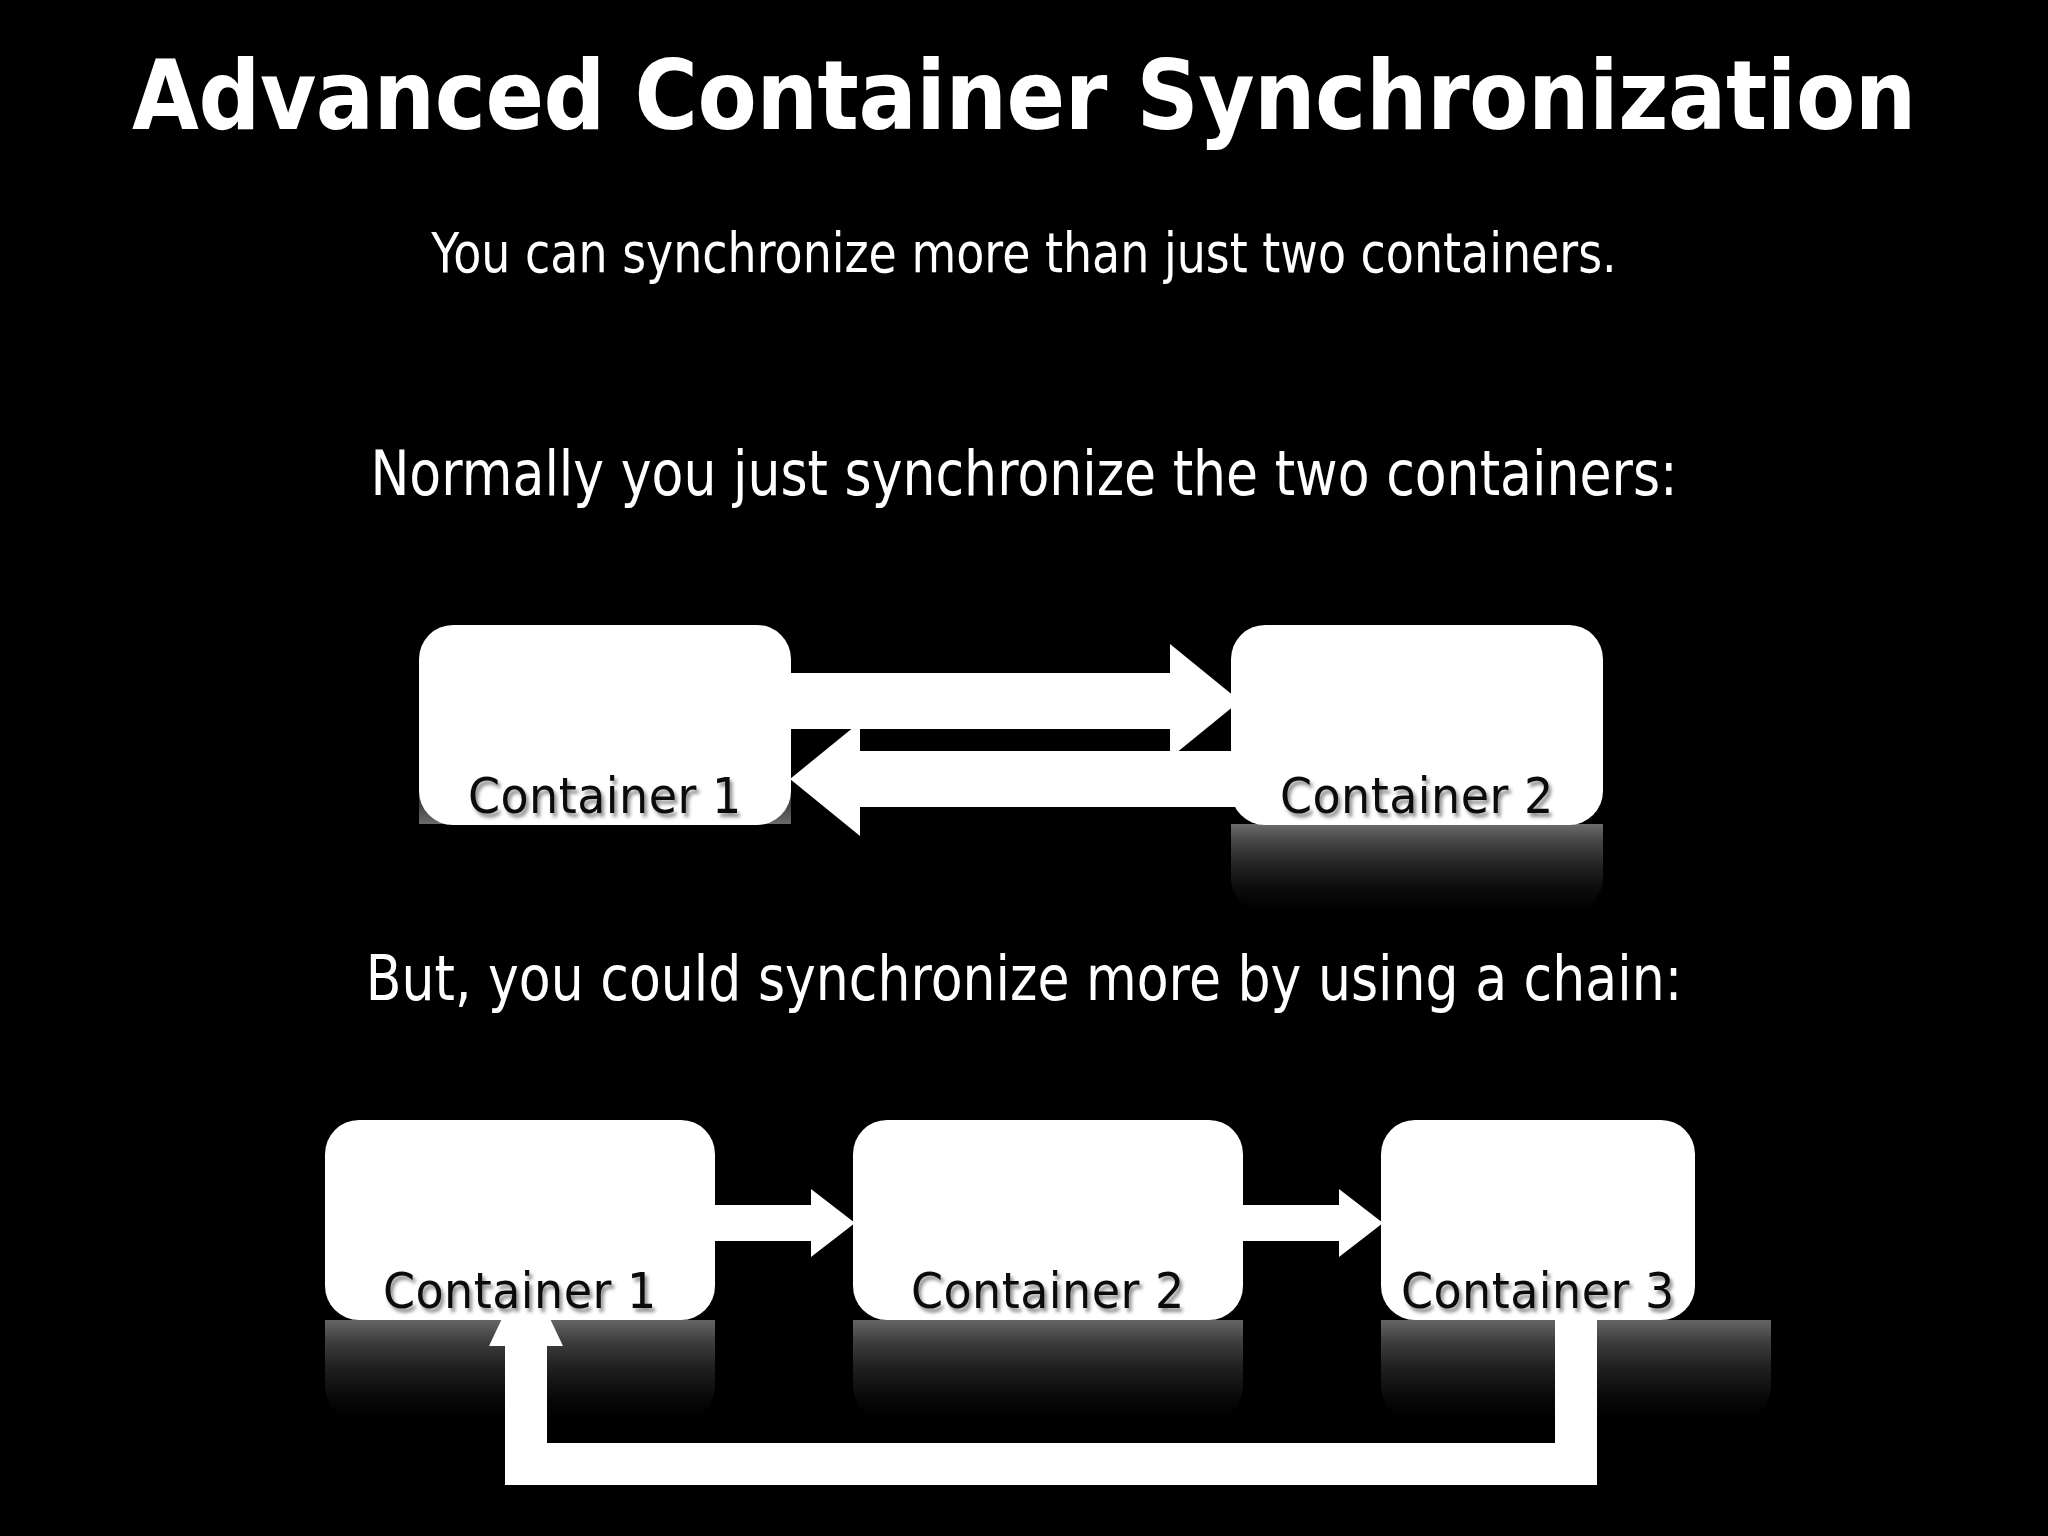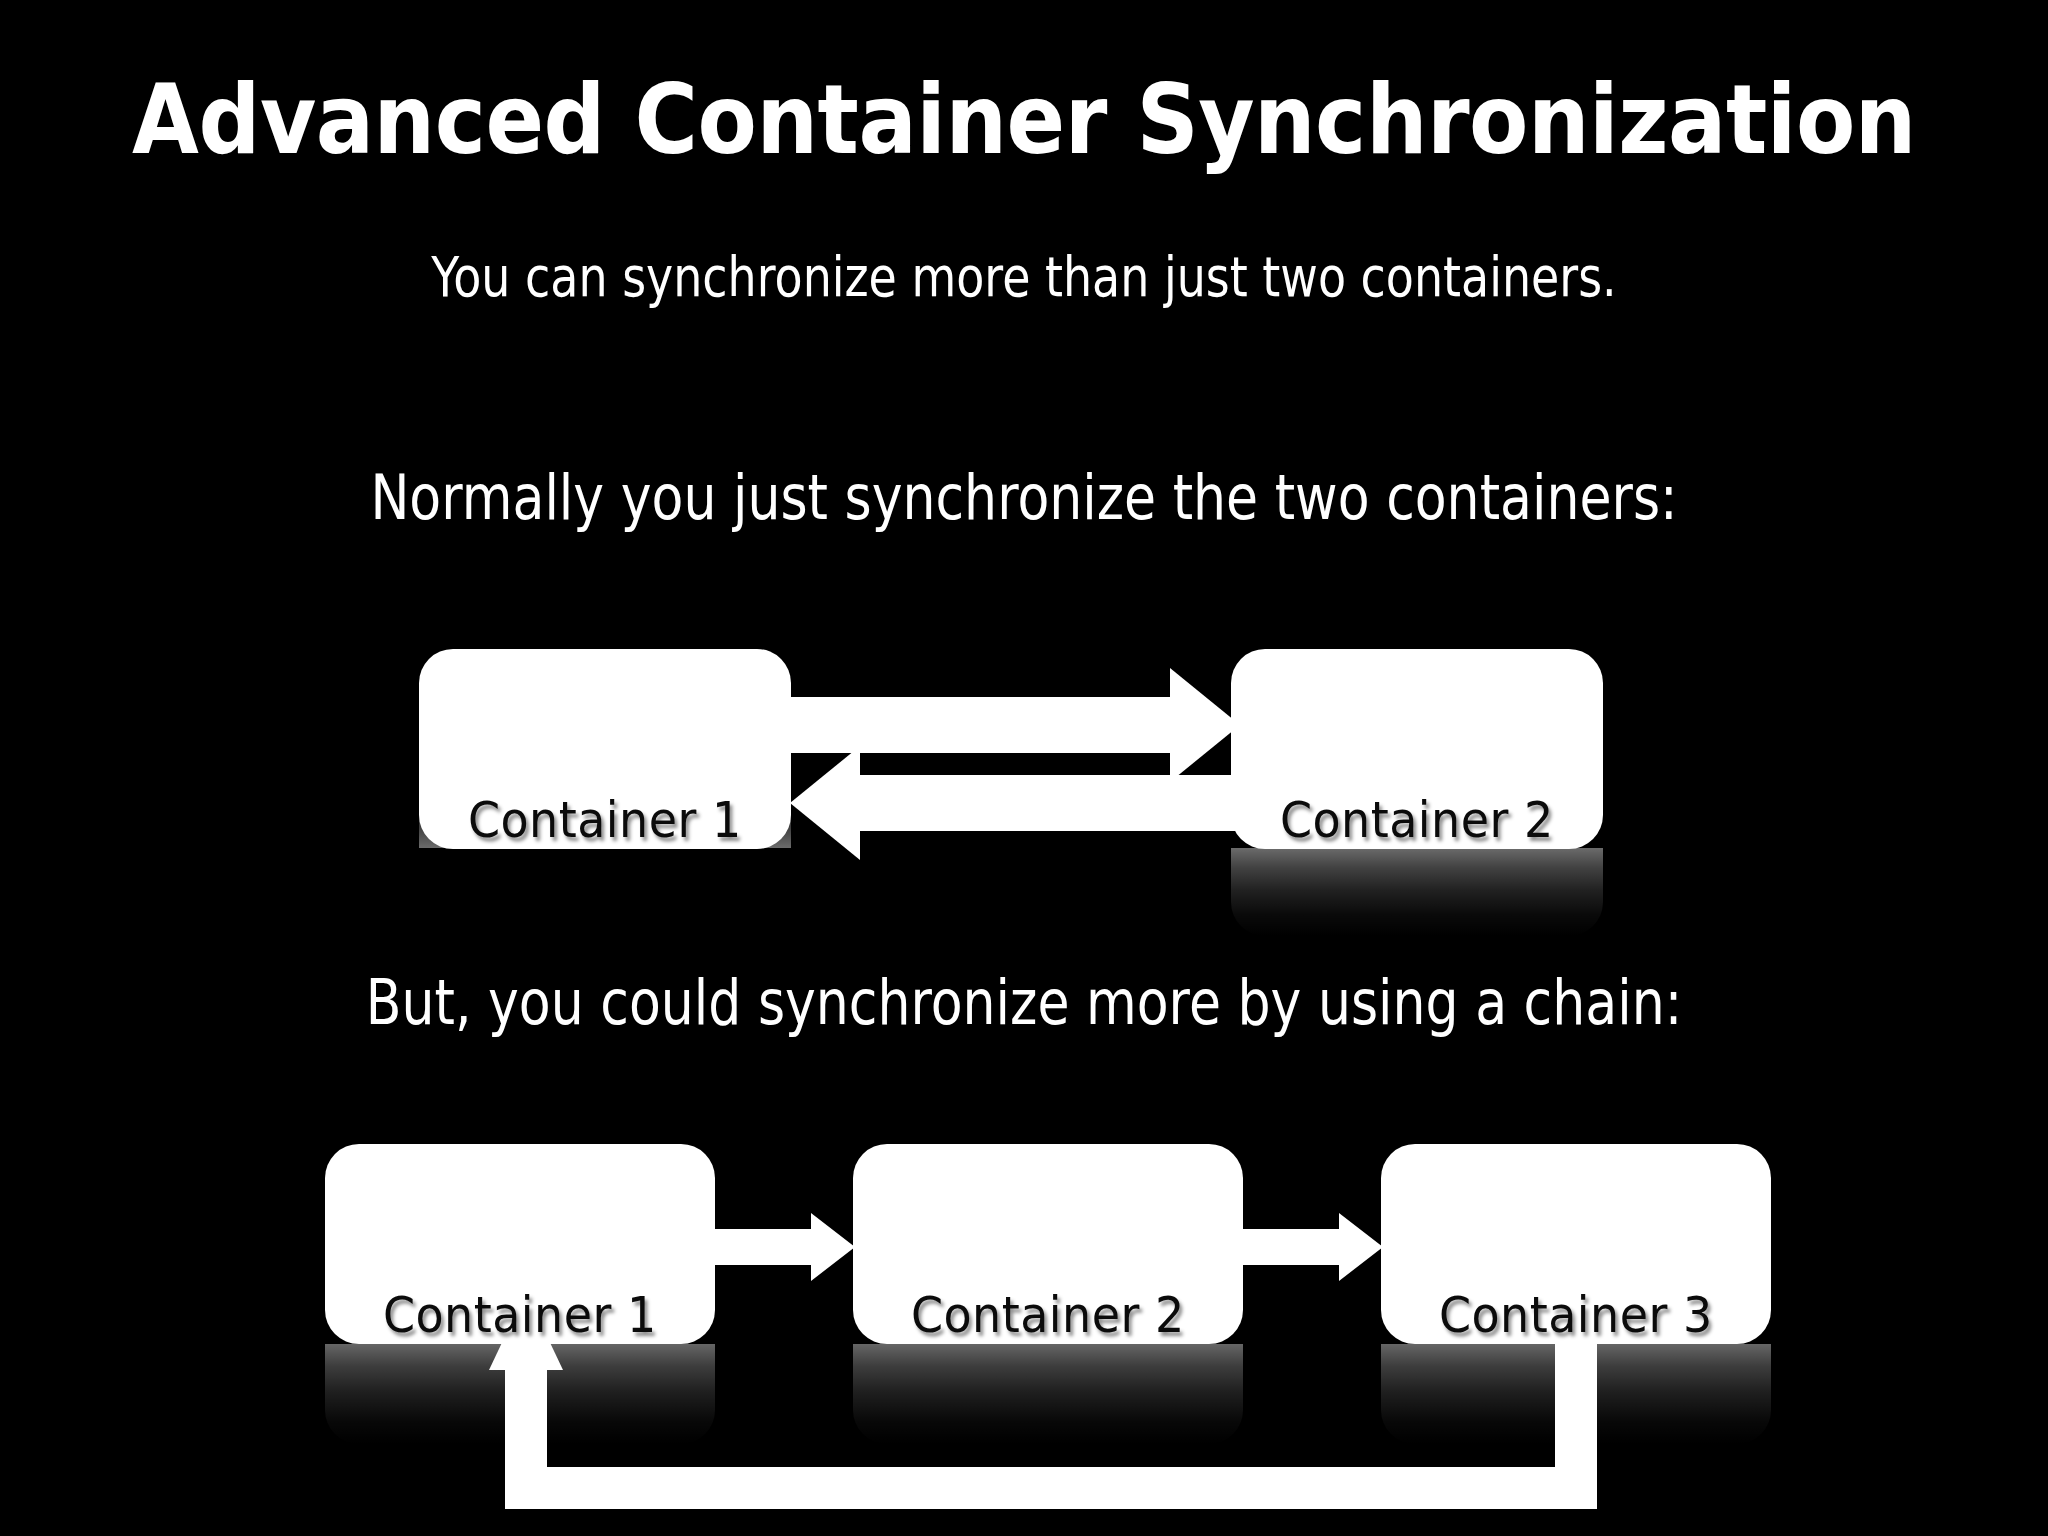--- a/index.html
+++ b/index.html
@@ -12,21 +12,20 @@
     height: 1536px;
     overflow: hidden;
     font-family: "Liberation Sans", "DejaVu Sans", sans-serif;
     position: relative;
   }
 
   #slide {
     position: absolute;
     inset: 0;
     background: #000000;
-    margin-top: 24px;
   }
 
   
   .slide-title {
     position: absolute;
     left: 0;
     top: 46px;
     width: 2048px;
     text-align: center;
     color: #ffffff;
@@ -205,18 +204,18 @@
     <div class="arrow-head head-right-sm" style="left:1339px; top:1189px;"></div>
 
     <div class="cbox" style="left:325px; top:1120px; width:390px; height:200px;">
       <span class="cbox-label">Container 1</span>
     </div>
 
     <div class="cbox" style="left:853px; top:1120px; width:390px; height:200px;">
       <span class="cbox-label">Container 2</span>
     </div>
 
-    <div class="cbox" style="left:1381px; top:1120px; width:390px; height:200px;">
+    <div class="cbox" style="left:1381px; top:1120px; width:314px; height:200px;">
       <span class="cbox-label">Container 3</span>
     </div>
   </div>
 
 </div>
 
 </body></html>

